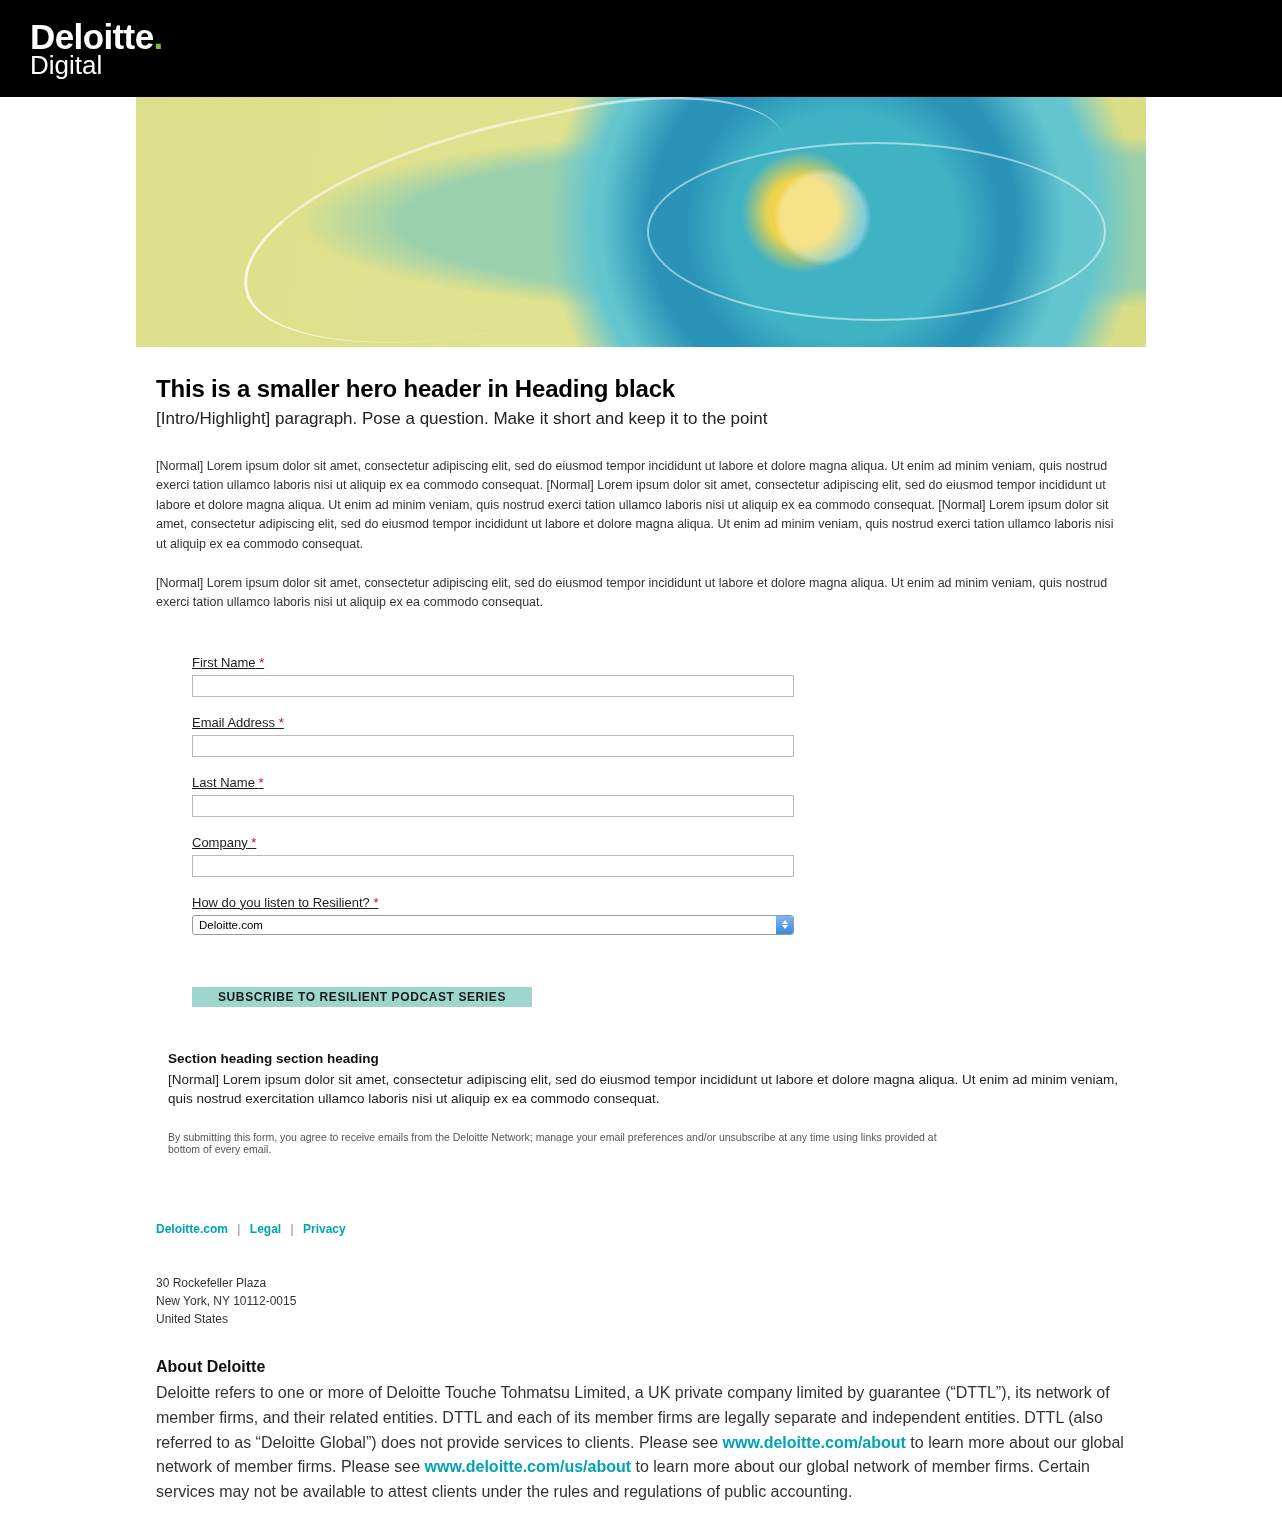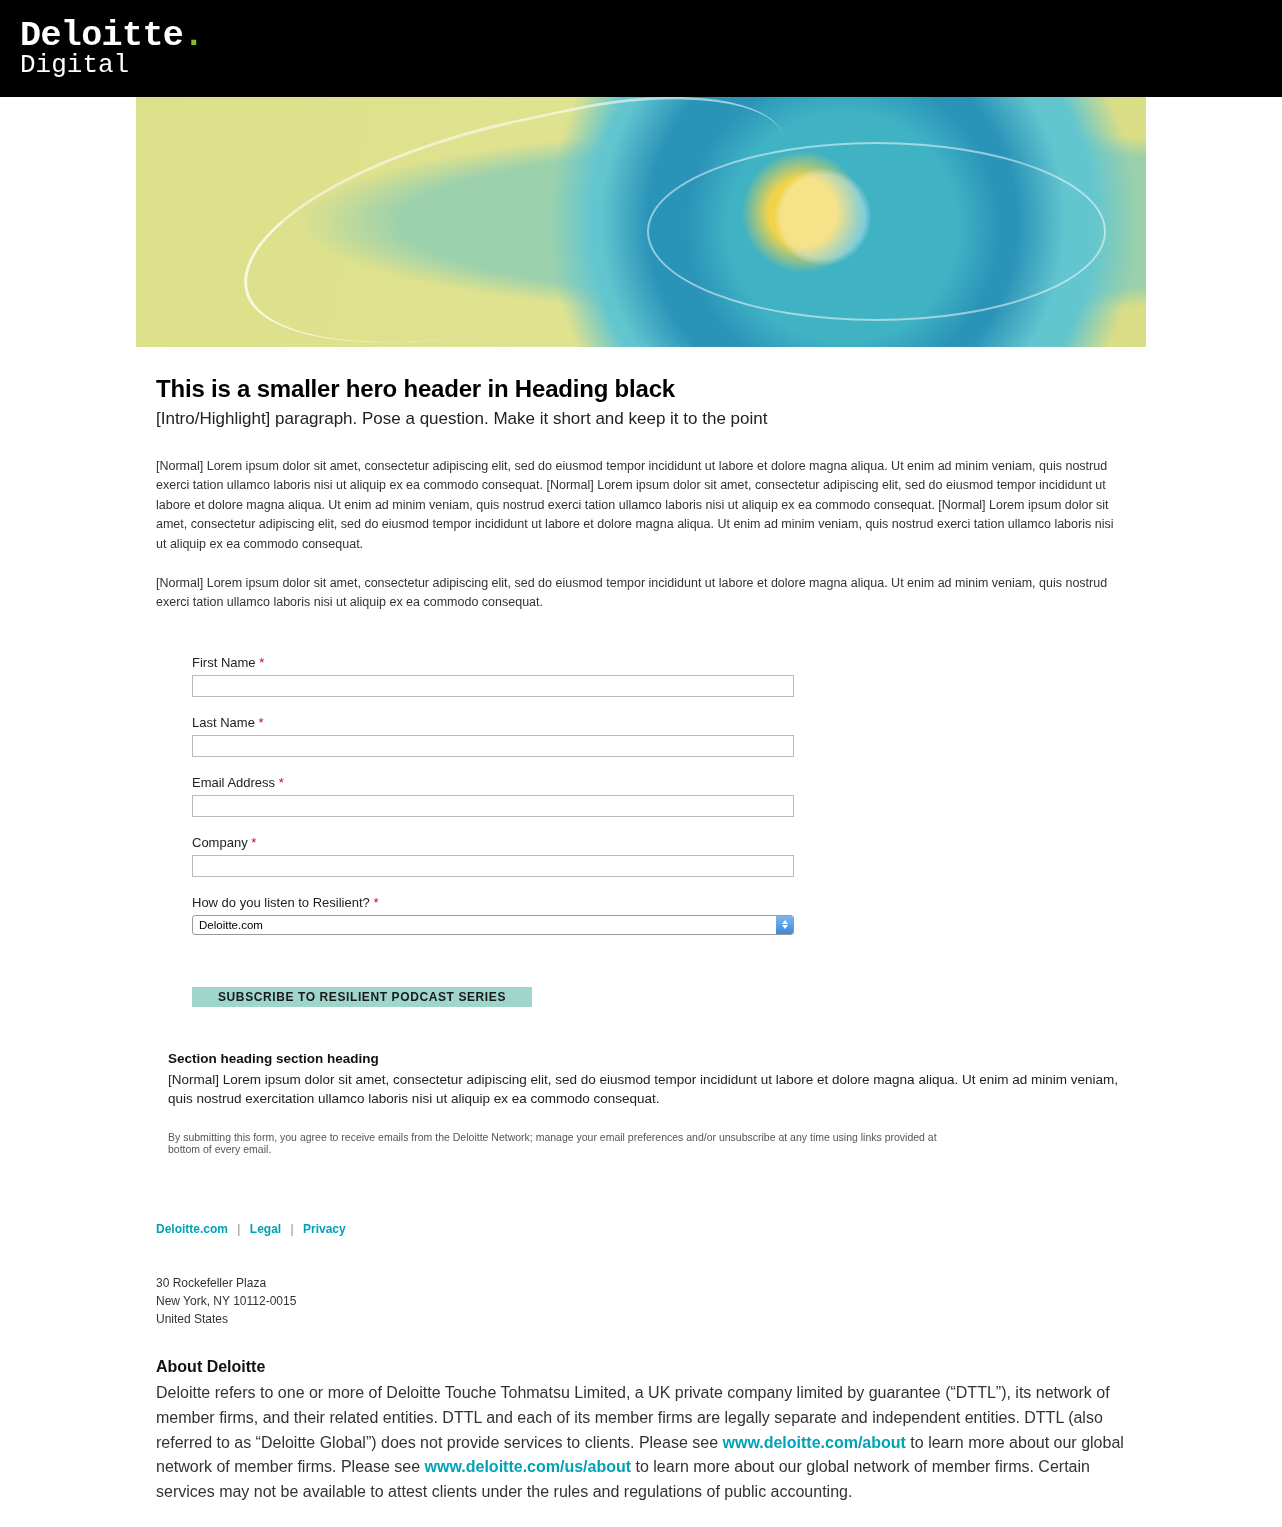--- a/index.html
+++ b/index.html
@@ -11,22 +11,21 @@
     color: #1a1a1a;
     -webkit-font-smoothing: antialiased;
   }
 
   
   .header-bar {
     background: #000000;
     height: 97px;
     display: flex;
     align-items: center;
-    padding-left: 20px;
-    font-family: Liberation Mono, monospace;
+    padding-left: 30px;
   }
   .logo { line-height: 1; }
   .logo-main {
     font-size: 35px;
     font-weight: bold;
     color: #ffffff;
     letter-spacing: -0.6px;
     display: inline-block;
   }
   .logo-dot {
@@ -108,21 +107,21 @@
     color: #333333;
     margin: 28px 0 0 0;
   }
   p.normal.second { margin-top: 20px; }
 
   
   .form {
     margin: 42px 0 0 36px;
     width: 602px;
   }
-  .field { margin-bottom: 18px; }
+  .field { margin-bottom: 18px; text-decoration: underline; }
   .field-label {
     font-size: 13px;
     color: #222222;
     margin-bottom: 5px;
     display: block;
   }
   .req { color: #d0021b; font-size: 13px; }
   .field input[type="text"] {
     width: 602px;
     height: 22px;
@@ -271,29 +270,29 @@
       <div class="field">
         <label class="field-label">
           <span>First Name</span>
           <span class="req">*</span>
         </label>
         <input type="text" value="" style="">
       </div>
 
       <div class="field">
         <label class="field-label">
+          <span>Email Address</span>
+          <span class="req">*</span>
+        </label>
+        <input type="text" value="" style="">
+      </div>
+
+      <div class="field">
+        <label class="field-label">
           <span>Last Name</span>
-          <span class="req">*</span>
-        </label>
-        <input type="text" value="" style="">
-      </div>
-
-      <div class="field">
-        <label class="field-label">
-          <span>Email Address</span>
           <span class="req">*</span>
         </label>
         <input type="text" value="" style="">
       </div>
 
       <div class="field">
         <label class="field-label">
           <span>Company</span>
           <span class="req">*</span>
         </label>

